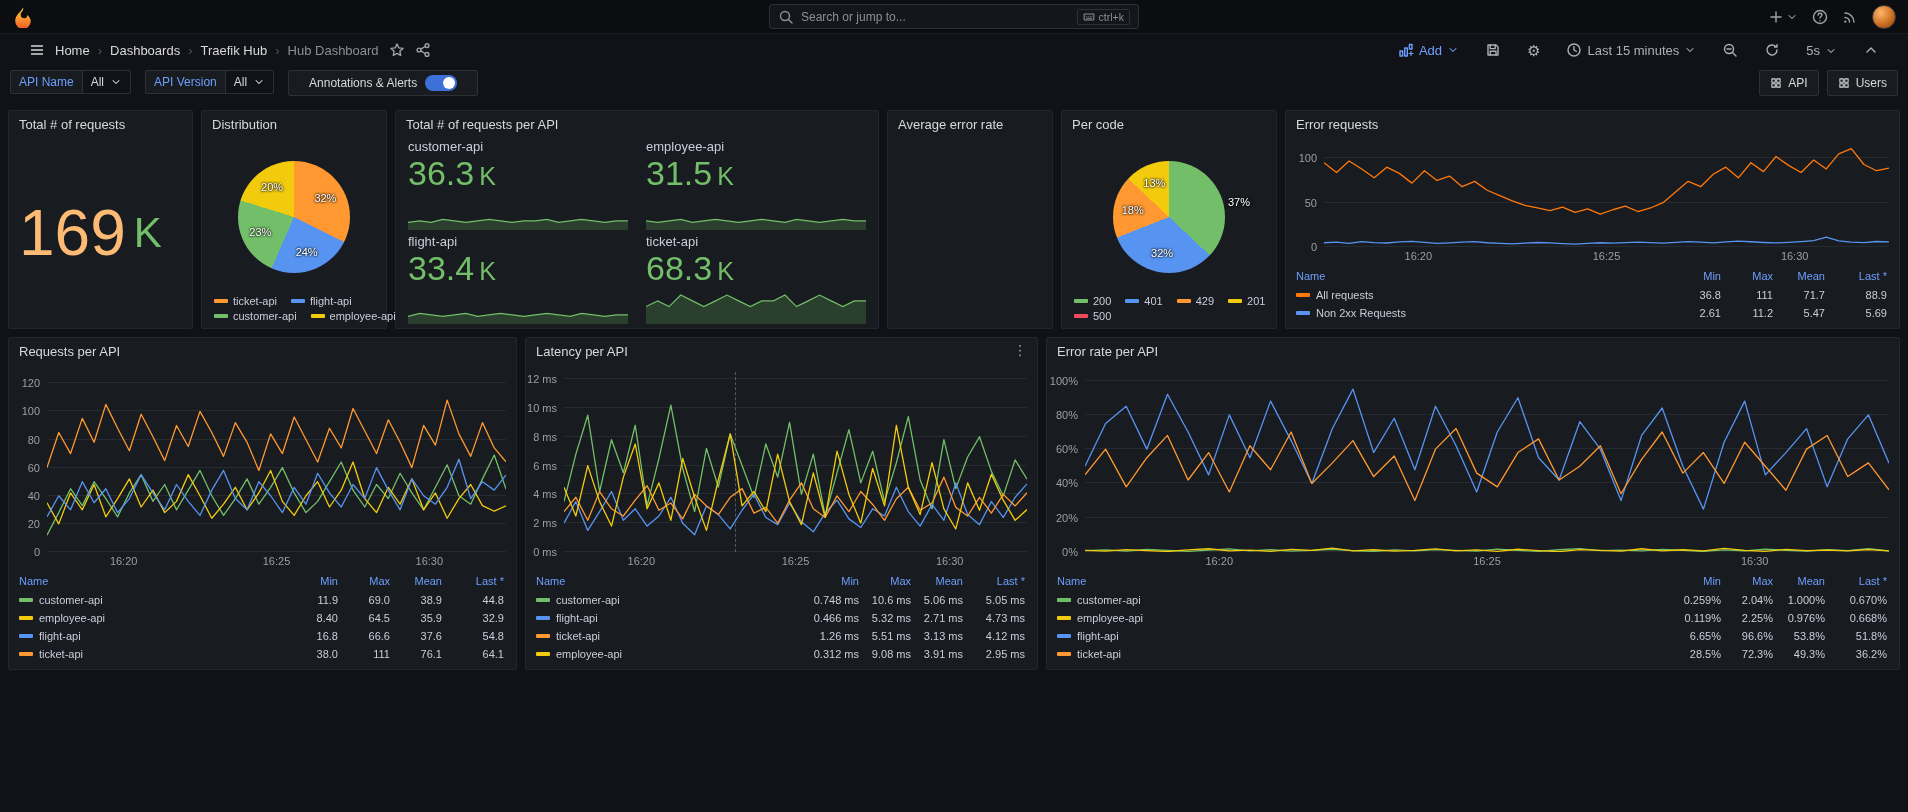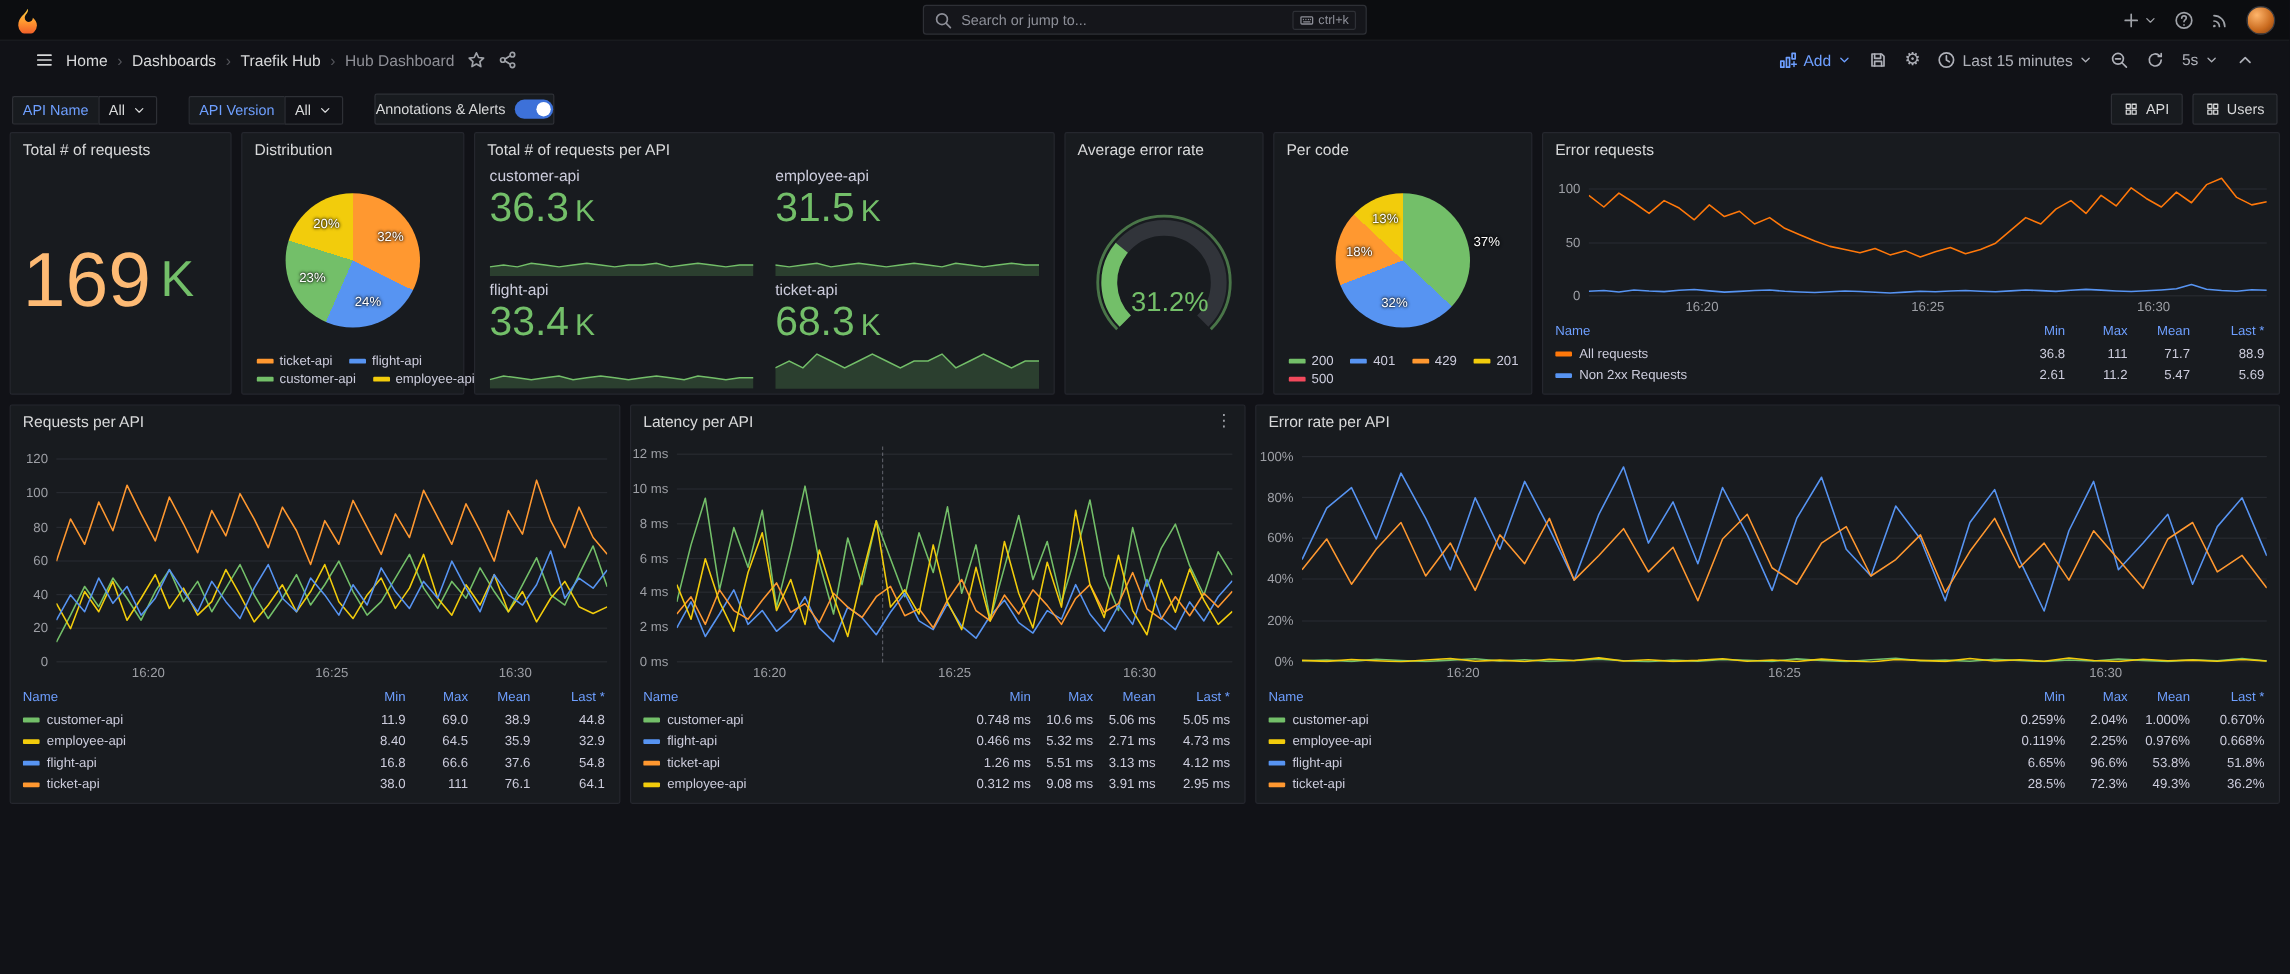--- a/index.html
+++ b/index.html
@@ -15,33 +15,33 @@
   .plus-group{display:flex;align-items:center;gap:2px;cursor:pointer}
   .avatar{width:24px;height:24px;border-radius:50%;background:radial-gradient(circle at 35% 30%,#ffb56b,#c96a1e 60%,#7a3c10);border:1px solid #3a3c42;cursor:pointer}
 
   
   .navbar{height:32px;display:flex;align-items:center;padding:0 29px;gap:10px}
   .crumbs{display:flex;align-items:center;gap:8px}
   .crumb{color:#d8d9da;cursor:pointer;white-space:nowrap}
   .crumb.current{color:#8e8f96}
   .crumb-sep{color:#55565c}
   .nav-icons{display:flex;align-items:center;gap:10px;color:#9fa2a8}
-  .nav-right{margin-left:auto;display:flex;align-items:flex-start;gap:14px;color:#aeb0b8}
+  .nav-right{margin-left:auto;display:flex;align-items:flex-end;gap:26px;color:#aeb0b8}
   .nav-item{display:flex;align-items:center;gap:5px;cursor:pointer;white-space:nowrap}
   .add-item{color:#6e9fff;font-weight:500}
   .ic{width:16px;height:16px;stroke:currentColor;fill:none;stroke-width:1.4;stroke-linecap:round;stroke-linejoin:round;flex:none}
   .ic-sm{width:12px;height:12px}
   .gear-glyph{font-size:15px;line-height:1;cursor:pointer}
 
   
-  .subbar{height:42px;display:flex;align-items:flex-end;padding:4px 10px;gap:26px}
+  .subbar{height:42px;display:flex;align-items:flex-start;padding:4px 10px;gap:14px}
   .var{display:flex;align-items:stretch;font-size:12px;cursor:pointer}
   .var-label{display:flex;align-items:center;padding:4px 8px;background:#181b1f;border:1px solid #2e3036;border-right:none;border-radius:2px 0 0 2px;color:#6e9fff;font-weight:500}
   .var-value{display:flex;align-items:center;gap:6px;padding:4px 8px;background:#111217;border:1px solid #2e3036;border-radius:0 2px 2px 0;color:#d8d9da}
-  .toggle-chip{display:flex;align-items:center;gap:8px;padding:4px 0;background:#181b1f;border:1px solid #2e3036;border-radius:2px;font-size:12px;color:#d8d9da;cursor:pointer}
+  .toggle-chip{display:flex;align-items:center;gap:8px;padding:4px 20px;background:#181b1f;border:1px solid #2e3036;border-radius:2px;font-size:12px;color:#d8d9da;cursor:pointer}
   .switch{width:32px;height:16px;border-radius:9px;background:#3d71d9;position:relative;flex:none}
   .switch::after{content:"";position:absolute;right:2px;top:2px;width:12px;height:12px;border-radius:50%;background:#fff}
   .subbar-right{margin-left:auto;display:flex;align-items:center;gap:8px}
   .tool-btn{display:flex;align-items:center;gap:6px;padding:5px 10px;background:#181b1f;border:1px solid #2e3036;border-radius:2px;color:#d8d9da;font-size:12px;cursor:pointer}
 
   
   .dash{padding:2px 8px}
   .row1{display:grid;grid-template-columns:185px 186px 484px 166px 216px 1fr;gap:8px;height:219px;margin-bottom:8px}
   .row2{display:grid;grid-template-columns:509px 513px 1fr;gap:8px;height:333px}
   .panel{background:#181b1f;border:1px solid #25272e;border-radius:2px;display:flex;flex-direction:column;min-width:0;min-height:0;position:relative}
@@ -374,28 +374,20 @@
                 <polyline points="0.0,38.5 5.3,28.3 10.5,38.5 15.8,18.0 21.1,28.3 26.3,38.5 31.6,28.3 36.8,18.0 42.1,28.3 47.4,38.5 52.6,28.3 57.9,28.3 63.2,18.0 68.4,38.5 73.7,28.3 78.9,18.0 84.2,28.3 89.5,38.5 94.7,28.3 100.0,28.3" fill="none" stroke="#73bf69" stroke-width="1.2" vector-effect="non-scaling-stroke"></polyline>
               </svg>
             </div>
           </div>
         </div>
     </div>
 
     <div class="panel">
       <div class="panel-header">
           <span>Average error rate</span>
-        </div>
-      <div class="gauge-body">
-          <svg viewBox="0 0 120 100">
-            <path d="M 33.1 78.9 A 38 38 0 1 1 86.9 78.9" fill="none" stroke="#31343a" stroke-width="11"></path>
-            <path d="M 33.1 78.9 A 38 38 0 1 1 86.9 78.9" fill="none" stroke="#73BF69" stroke-width="11" stroke-dasharray="55.9 179.1"></path>
-            <path d="M 27.5 84.5 A 46 46 0 1 1 92.5 84.5" fill="none" stroke="#73bf69" stroke-width="2" opacity="0.55"></path>
-            <text x="64" y="72" text-anchor="middle" class="gauge-text">31.2%</text>
-          </svg>
         </div>
     </div>
 
     <div class="panel">
       <div class="panel-header">
           <span>Per code</span>
         </div>
       <div class="pie-body">
           <div class="pie-wrap">
             <div class="pie" style="height: 112px; width: 112px; background: conic-gradient(rgb(115, 191, 105) 0%, rgb(115, 191, 105) 37%, rgb(87, 148, 242) 37%, rgb(87, 148, 242) 69%, rgb(255, 152, 48) 69%, rgb(255, 152, 48) 87%, rgb(242, 204, 12) 87%, rgb(242, 204, 12) 100%);">

